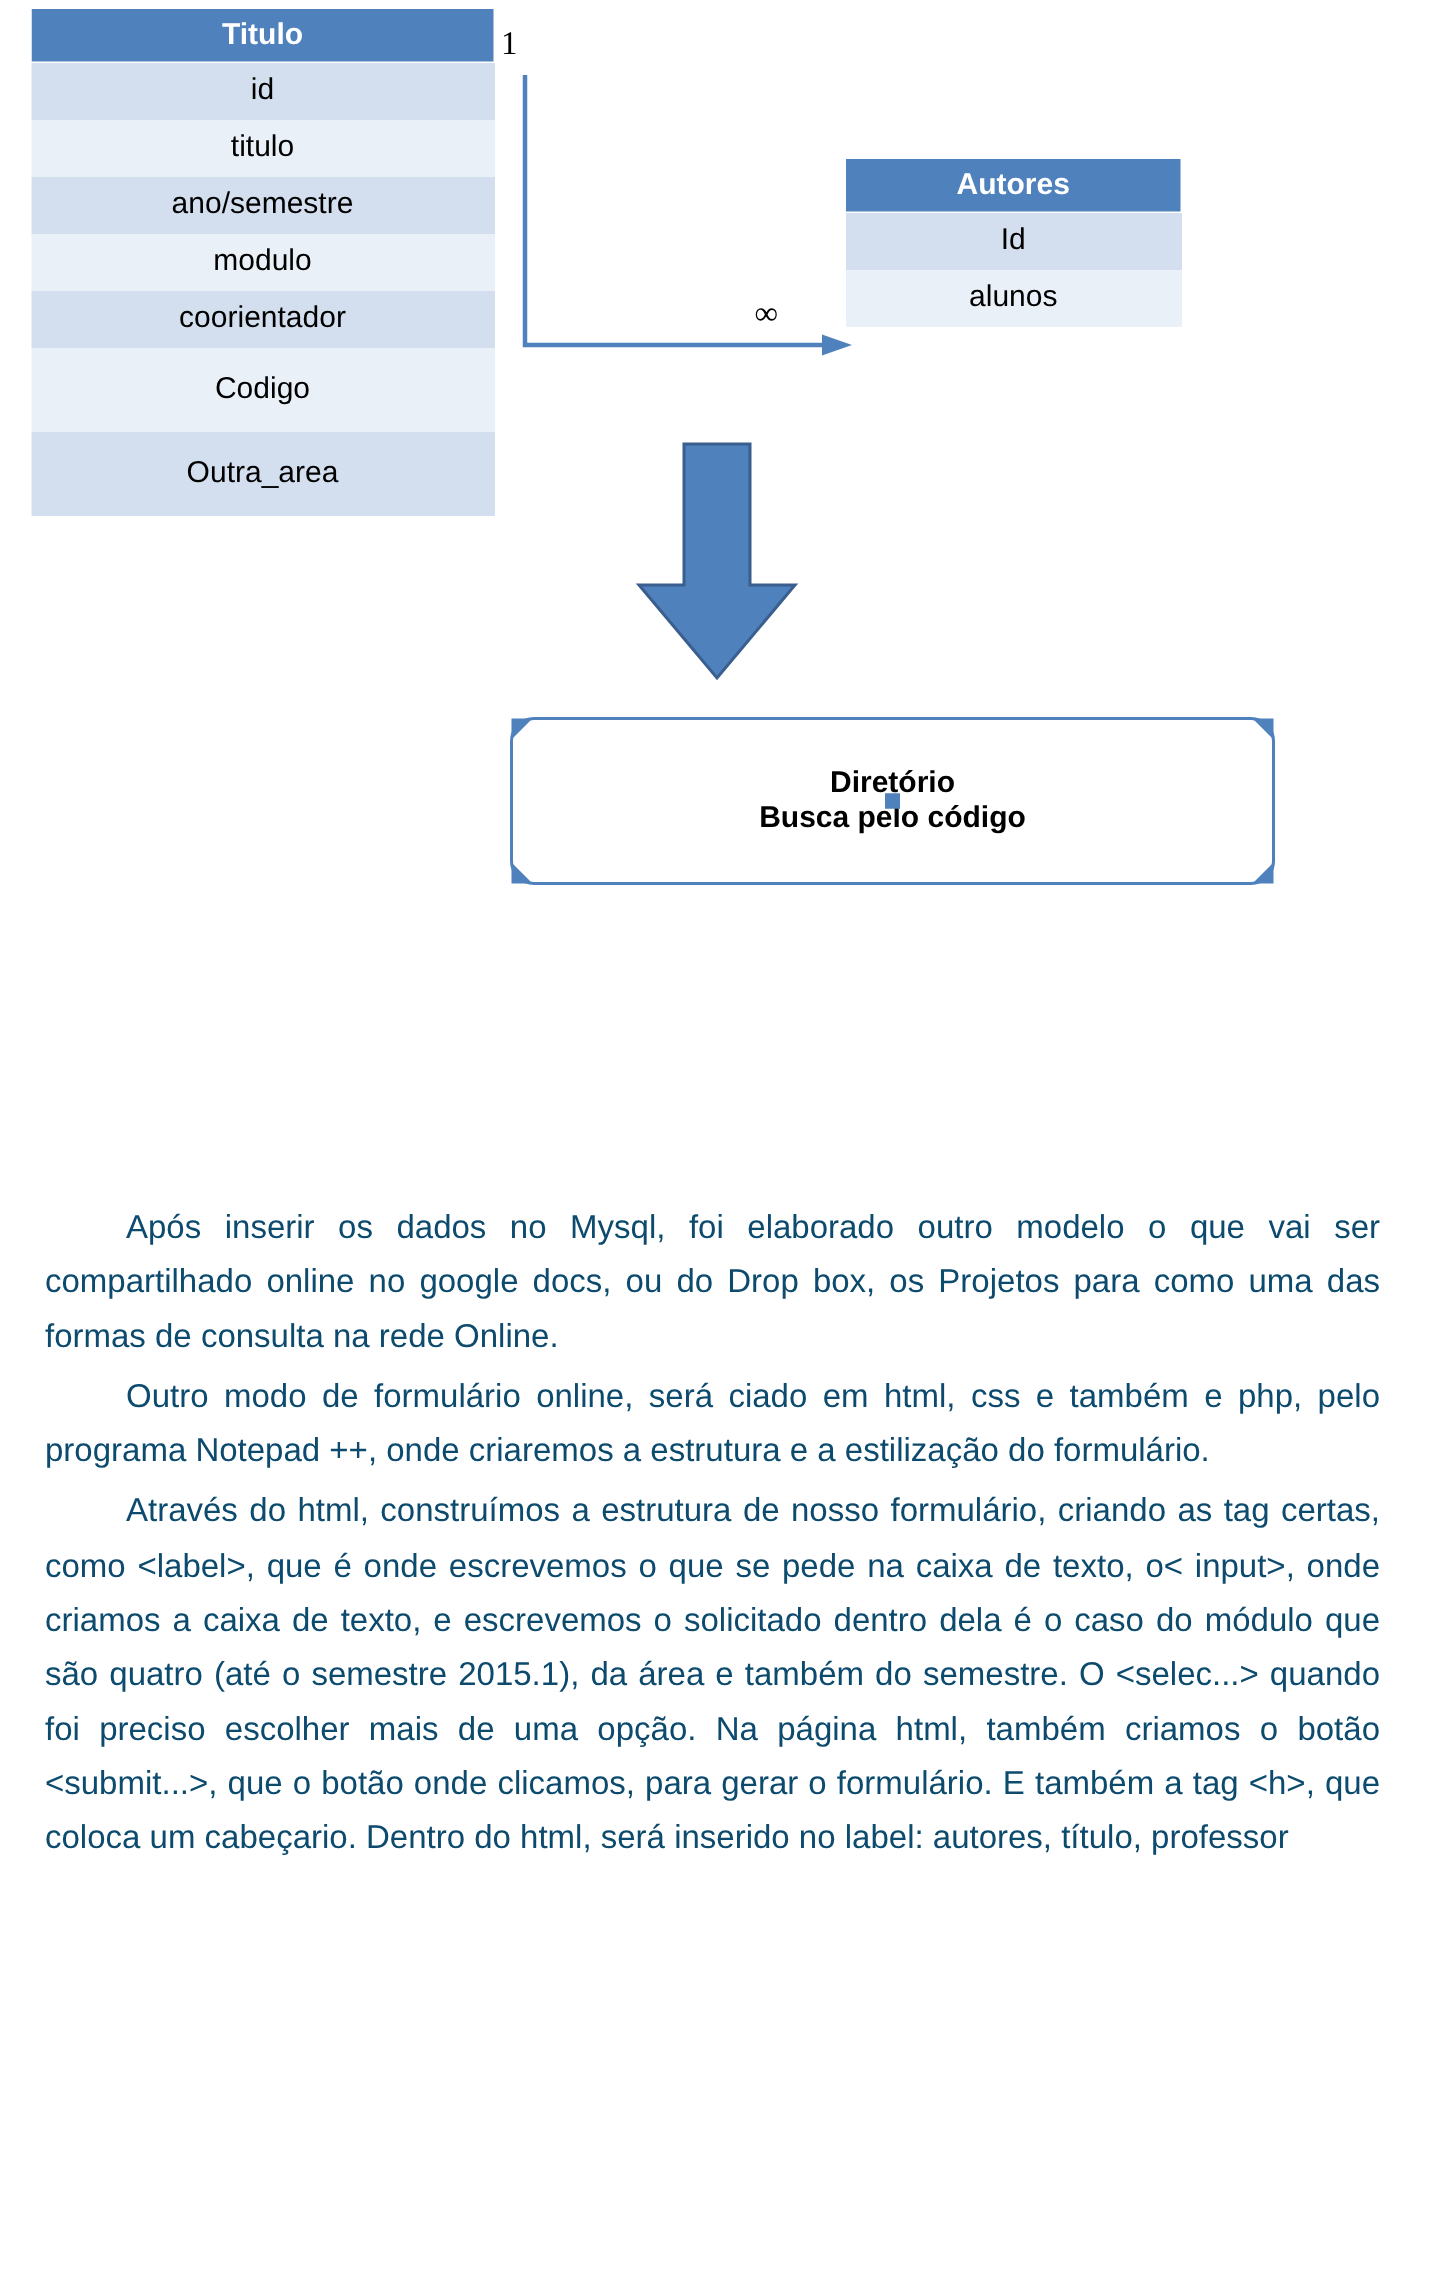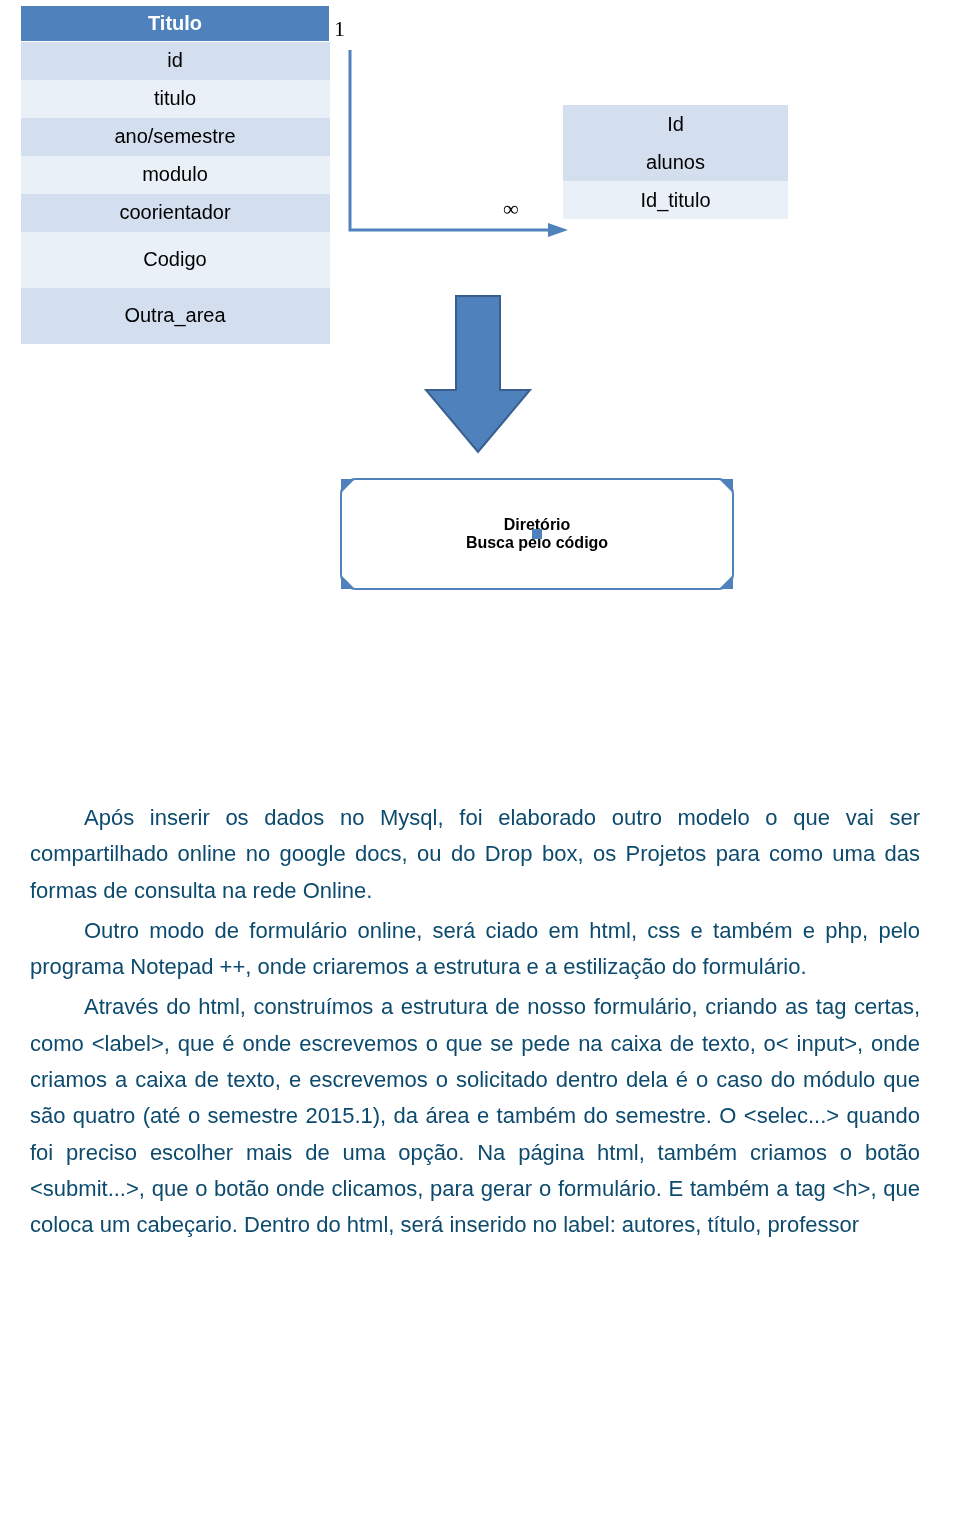--- a/index.html
+++ b/index.html
@@ -53,31 +53,31 @@
   .big-arrow {
     position: absolute;
     left: 418px;
     top: 290px;
   }
   
   .directory-box {
     position: absolute;
     left: 340px;
     top: 478px;
-    width: 394px;
+    width: 510px;
     height: 112px;
     border: 2px solid #4f81bd;
     border-radius: 16px;
     background: #fff;
     display: flex;
     flex-direction: column;
     justify-content: center;
     align-items: center;
     font-weight: bold;
-    font-size: 16px;
+    font-size: 20px;
     color: #000;
   }
   .directory-box::before,
   .directory-box::after {
     content: "";
     position: absolute;
     width: 10px; height: 10px;
     background: #4f81bd;
   }
   .corner-tl,.corner-tr,.corner-bl,.corner-br{
@@ -139,28 +139,28 @@
           <td>Codigo</td>
         </tr>
     <tr class="taller">
           <td>Outra_area</td>
         </tr>
   </tbody>
     </table>
 
   <table id="autores-table" class="table-entity">
     <tbody>
+        <tr>
+          <th>Autores</th>
+        </tr>
     <tr>
           <td>Id</td>
         </tr>
     <tr>
           <td>alunos</td>
-        </tr>
-    <tr>
-          <td>Id_titulo</td>
         </tr>
   </tbody>
     </table>
 
   <span class="card-label" style="left:334px;top:16px;">1</span>
   <span class="card-label" style="left:503px;top:196px;">∞</span>
 
   <svg class="connector-svg">
     <path d="M20 30 L20 210 L218 210" stroke="#4f81bd" stroke-width="3" fill="none"></path>
     <polygon points="218,203 238,210 218,217" fill="#4f81bd"></polygon>

